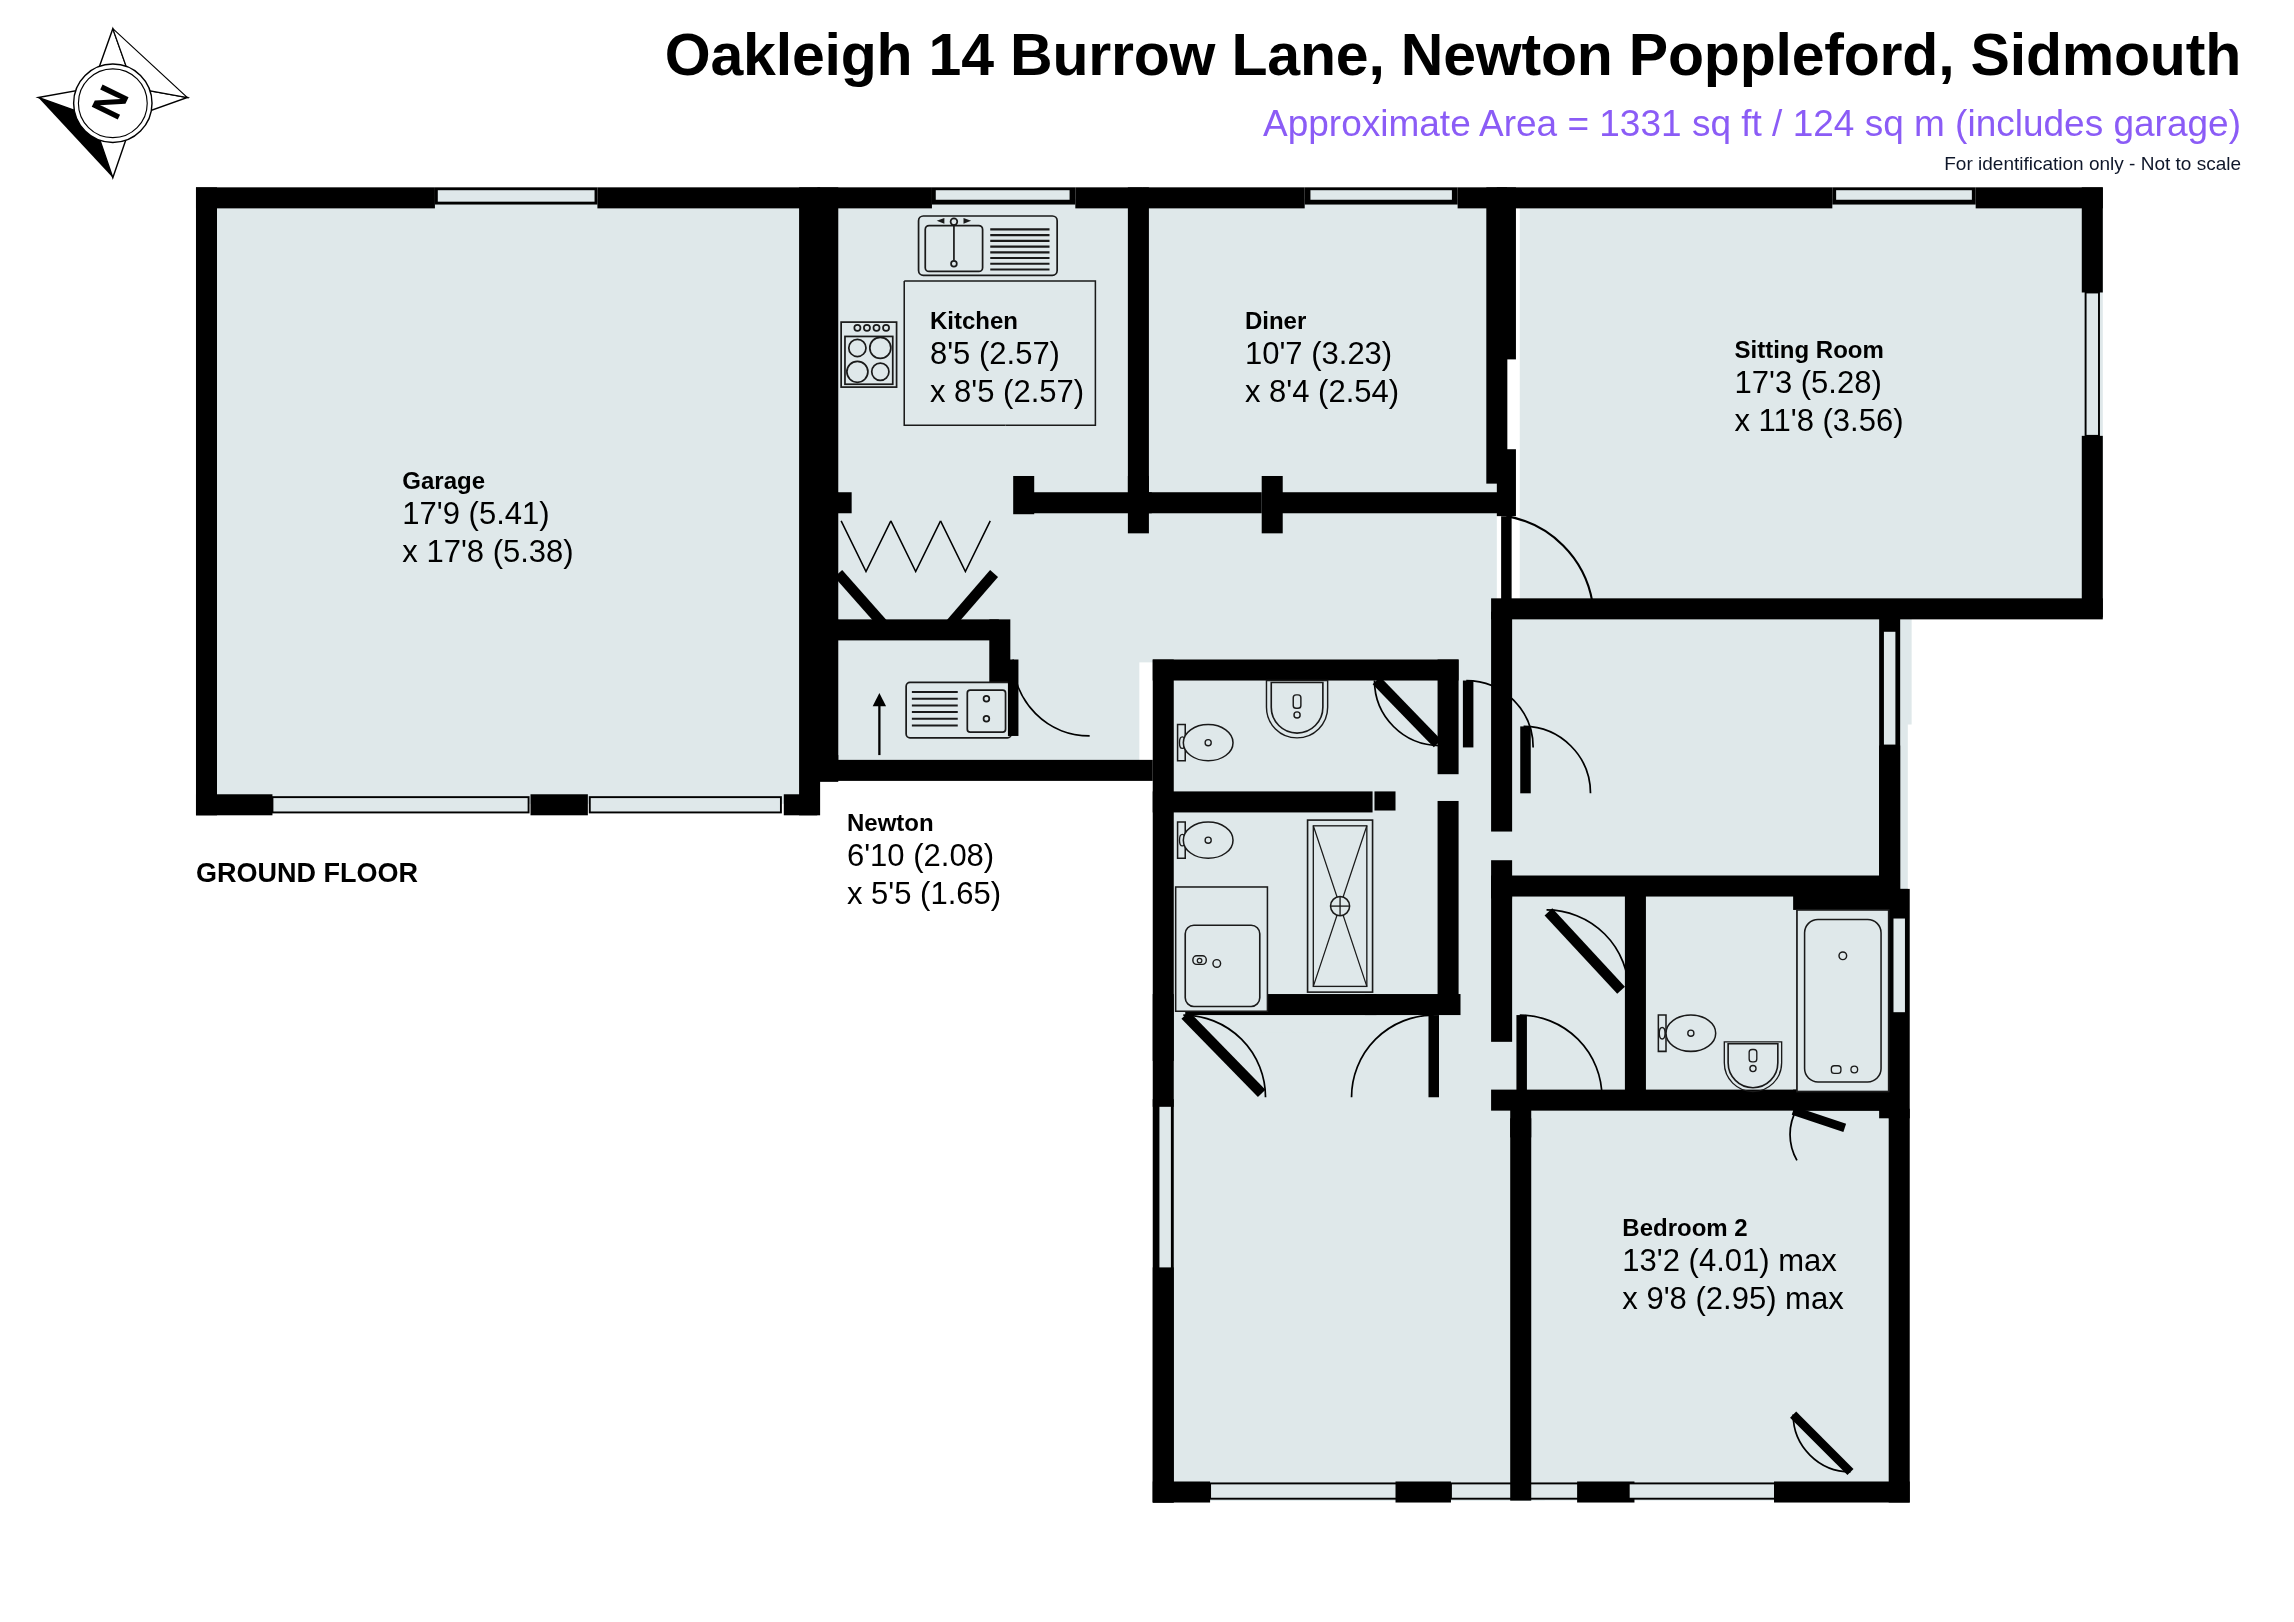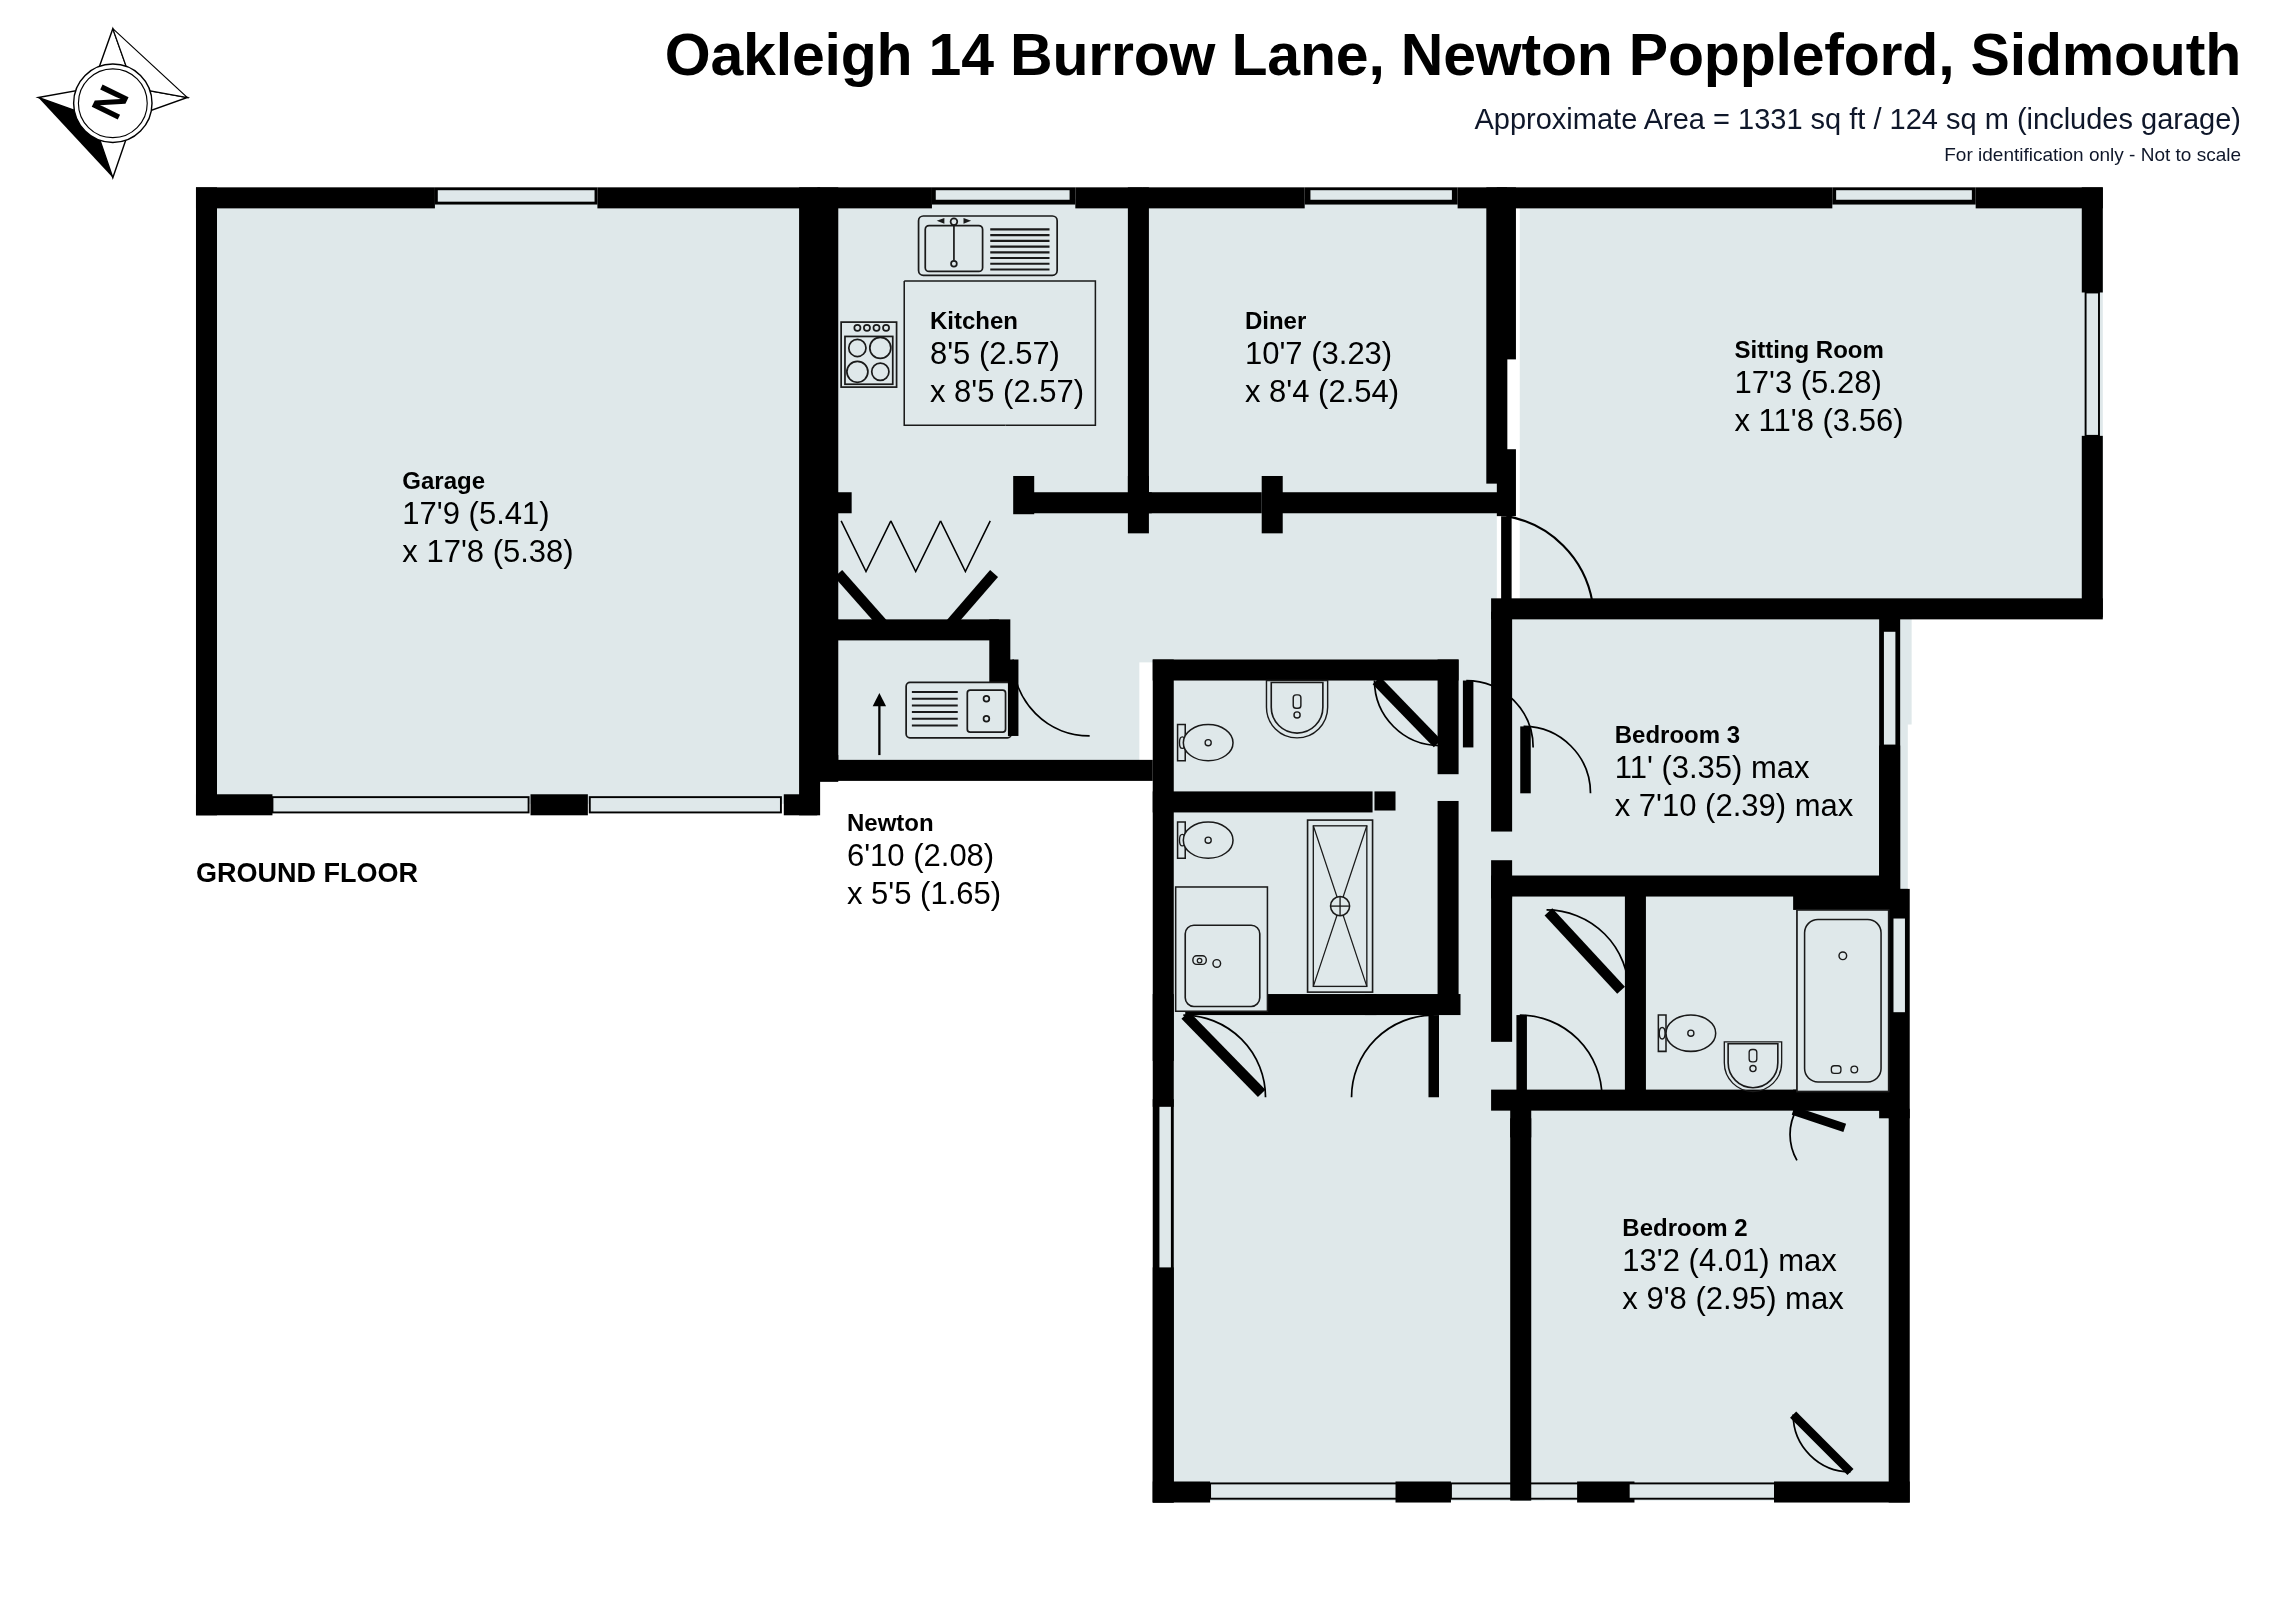--- a/index.html
+++ b/index.html
@@ -38,22 +38,22 @@
   }
   .plan-title {
     font-size: 59px;
     font-weight: bold;
     color: #000;
     letter-spacing: -0.2px;
     line-height: 1.05;
     white-space: nowrap;
   }
   .plan-area {
-    font-size: 29px;
-    color: #0f172a;
+    font-size: 37px;
+    color: #8b5cf6;
     margin-top: 17px;
     line-height: 1.1;
     white-space: nowrap;
   }
   .plan-note {
     font-size: 19px;
     color: #0f172a;
     margin-top: 9.6px;
     line-height: 1.1;
     white-space: nowrap;
@@ -415,25 +415,20 @@
     <div class="rl-dim">17'3 (5.28)</div>
     <div class="rl-dim">x 11'8 (3.56)</div>
   </div>
 
   <div class="room-label" style="left:924px; top:808px;">
     <div class="rl-name">Newton</div>
     <div class="rl-dim">6'10 (2.08)</div>
     <div class="rl-dim">x 5'5 (1.65)</div>
   </div>
 
-  <div class="room-label" style="left:1734px; top:720px;">
-    <div class="rl-name">Bedroom 3</div>
-    <div class="rl-dim">11' (3.35) max</div>
-    <div class="rl-dim">x 7'10 (2.39) max</div>
-  </div>
 
 
   <div class="room-label" style="left:1733px; top:1213px;">
     <div class="rl-name">Bedroom 2</div>
     <div class="rl-dim">13'2 (4.01) max</div>
     <div class="rl-dim">x 9'8 (2.95) max</div>
   </div>
 
   <div class="floor-tag" style="left:196px; top:858px;">GROUND FLOOR</div>
 

